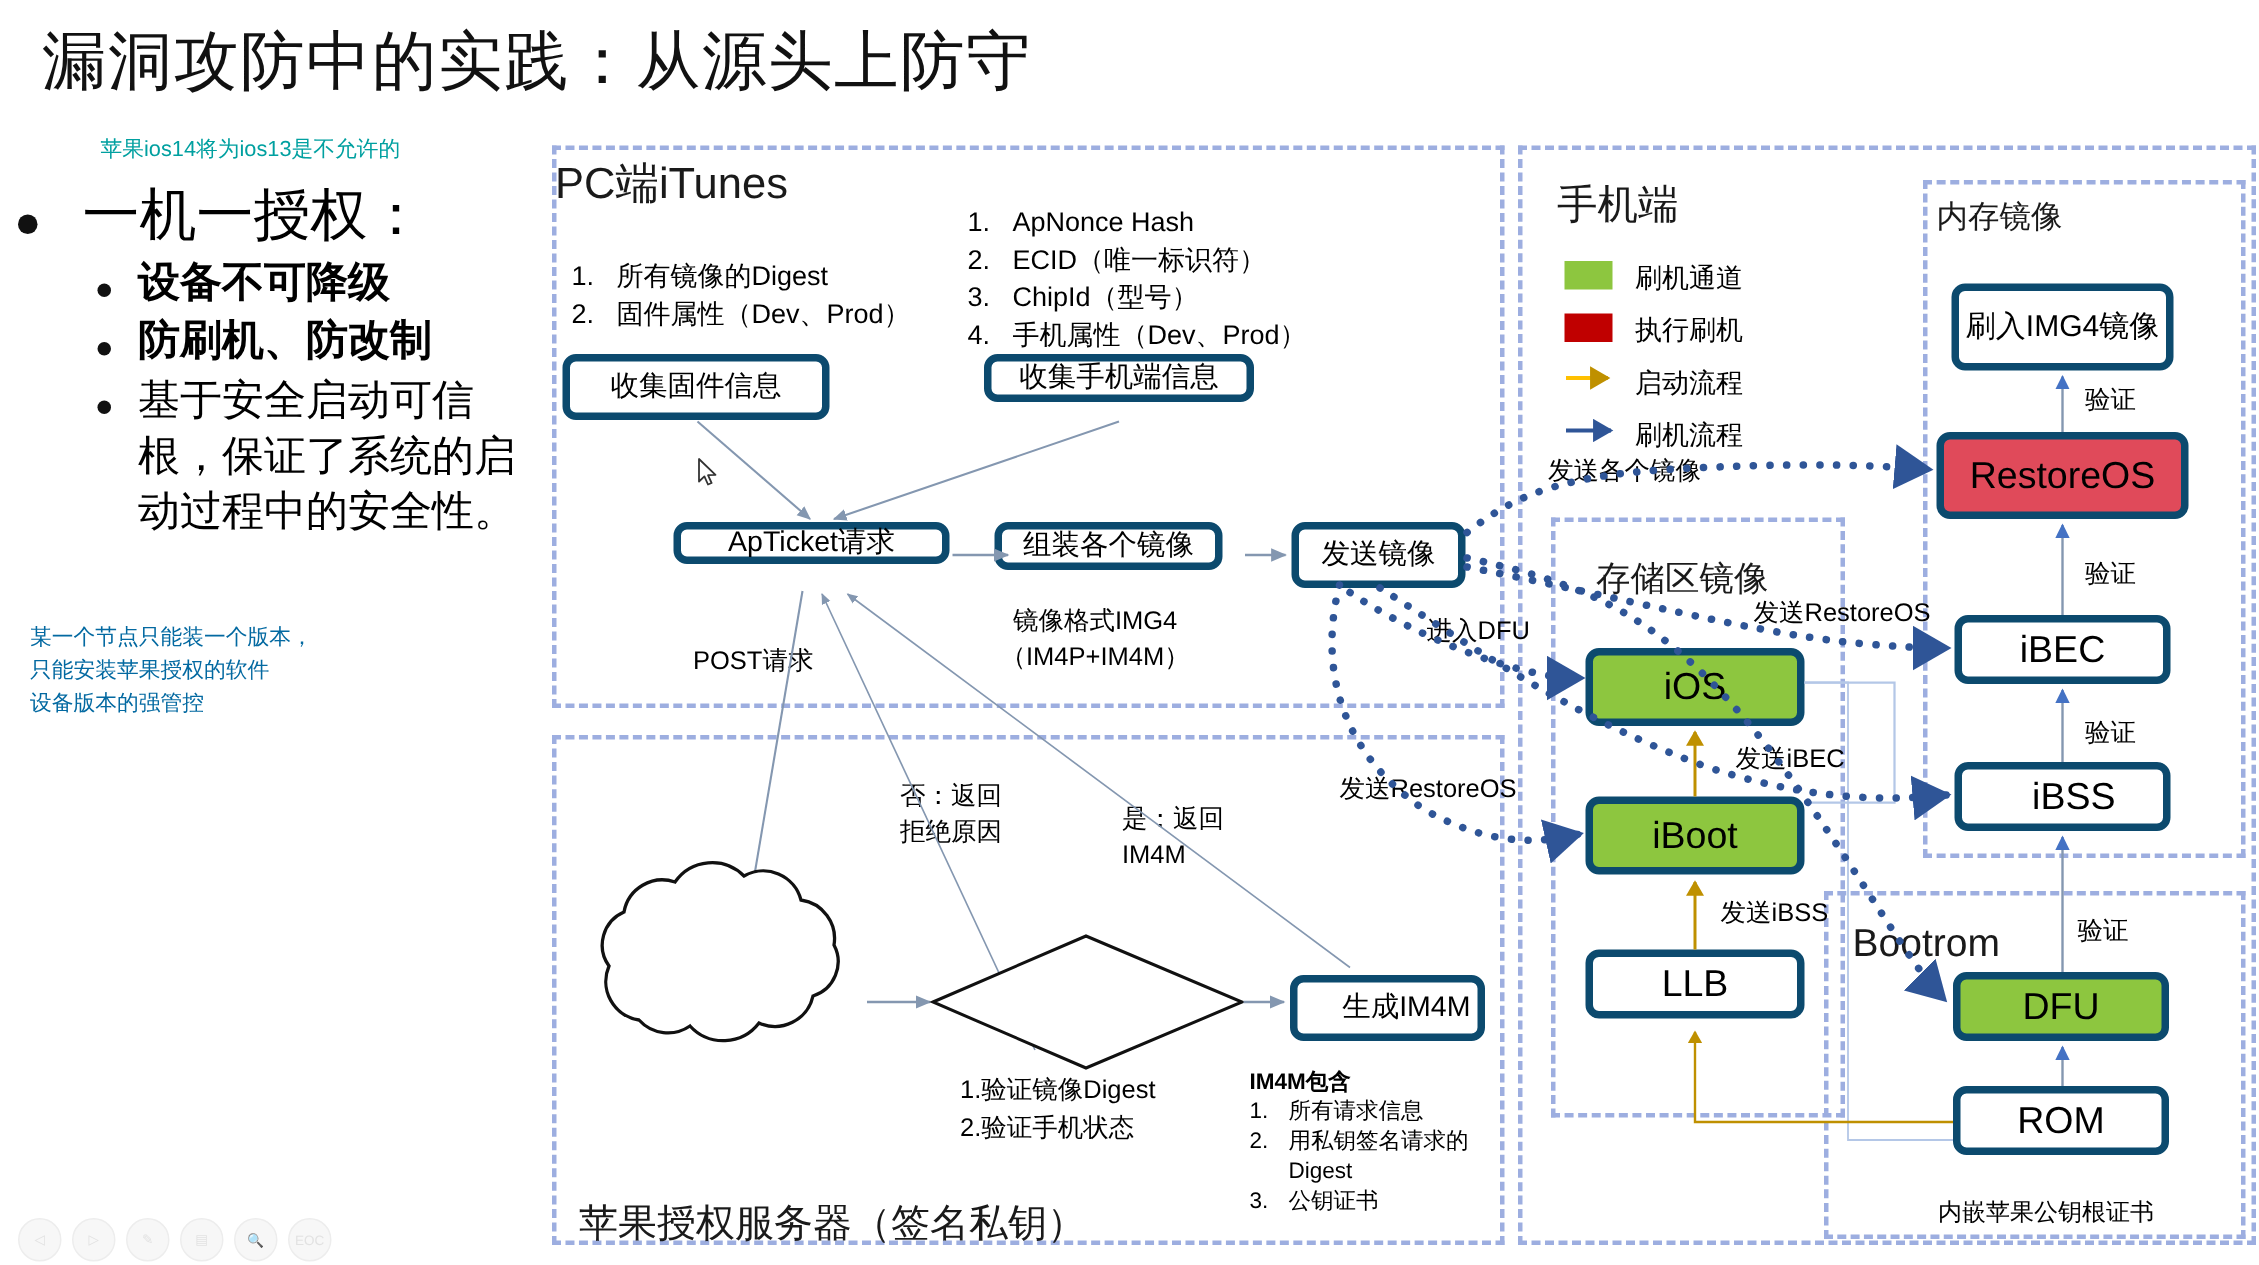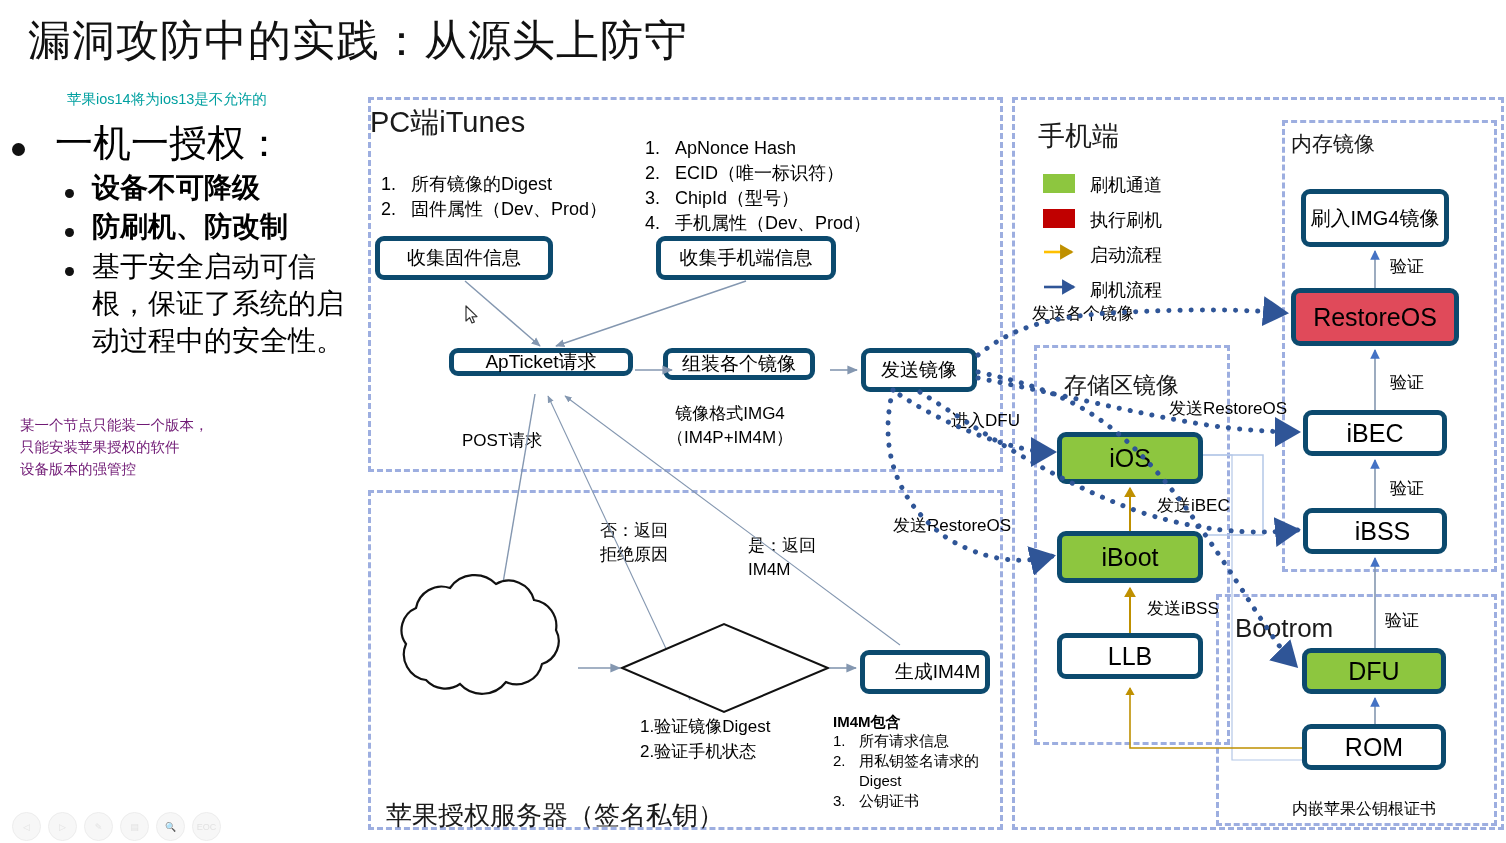--- a/index.html
+++ b/index.html
@@ -11,21 +11,21 @@
   #slide-title{left:28px;top:12px;font-size:43px;letter-spacing:1px;
                color:#111;white-space:nowrap;}
 
   
   #teal-note-top{left:67px;top:90px;font-size:14.5px;color:#00A0A0;white-space:nowrap;}
   .big-dot{position:absolute;left:12px;top:143px;width:13px;height:13px;border-radius:50%;background:#111;}
   #main-bullet{left:55px;top:118px;font-size:38px;white-space:nowrap;}
   .sub-dot{position:absolute;width:9px;height:9px;border-radius:50%;background:#111;left:65px;}
   .sub-item{position:absolute;left:92px;font-size:28px;line-height:36px;white-space:nowrap;font-weight:bold;}
   .sub-wrap{position:absolute;left:92px;font-size:28px;line-height:37px;width:262px;}
-  #teal-note-bottom{left:20px;top:414px;font-size:14.5px;color:#701a75;line-height:22px;}
+  #teal-note-bottom{left:20px;top:414px;font-size:14.5px;color:#0369a1;line-height:22px;}
 
   
   .panel{position:absolute;border:3px dashed #9DAEE0;box-sizing:border-box;}
   .panel-title{position:absolute;font-size:25px;color:#1a1a1a;white-space:nowrap;}
 
   
   .fbox{position:absolute;box-sizing:border-box;border:5px solid #0c4a6e;border-radius:9px;
         background:#fff;display:flex;align-items:center;justify-content:center;
         font-size:19px;text-align:center;line-height:1.15;}
   .fbox.green{background:#8DC63F;}
@@ -117,21 +117,21 @@
       <span class="n">3.</span>
       <span>ChipId（型号）</span>
     </div>
   <div class="row">
       <span class="n">4.</span>
       <span>手机属性（Dev、Prod）</span>
     </div>
 </div>
 
 <div class="fbox" style="left:375px;top:236px;width:178px;height:44px;">收集固件信息</div>
-<div class="fbox" style="left:656px;top:236px;width:180px;height:44px;text-align:center;">收集手机端信息</div>
+<div class="fbox" style="left:656px;top:236px;width:180px;height:32px;text-align:center;">收集手机端信息</div>
 <div class="fbox" style="left:449px;top:348px;width:184px;height:28px;">ApTicket请求</div>
 <div class="fbox" style="left:663px;top:348px;width:152px;height:32px;">组装各个镜像</div>
 <div class="fbox" style="left:861px;top:348px;width:116px;height:44px;">发送镜像</div>
 
 <div class="lbl" style="left:667px;top:402px;text-align:center;white-space:pre;line-height:24px;">镜像格式IMG4
 （IM4P+IM4M）</div>
 <div class="lbl" style="left:462px;top:430px;">POST请求</div>
 
 <div class="lbl" style="left:600px;top:519px;white-space:pre;line-height:24px;">否：返回
 拒绝原因</div>

